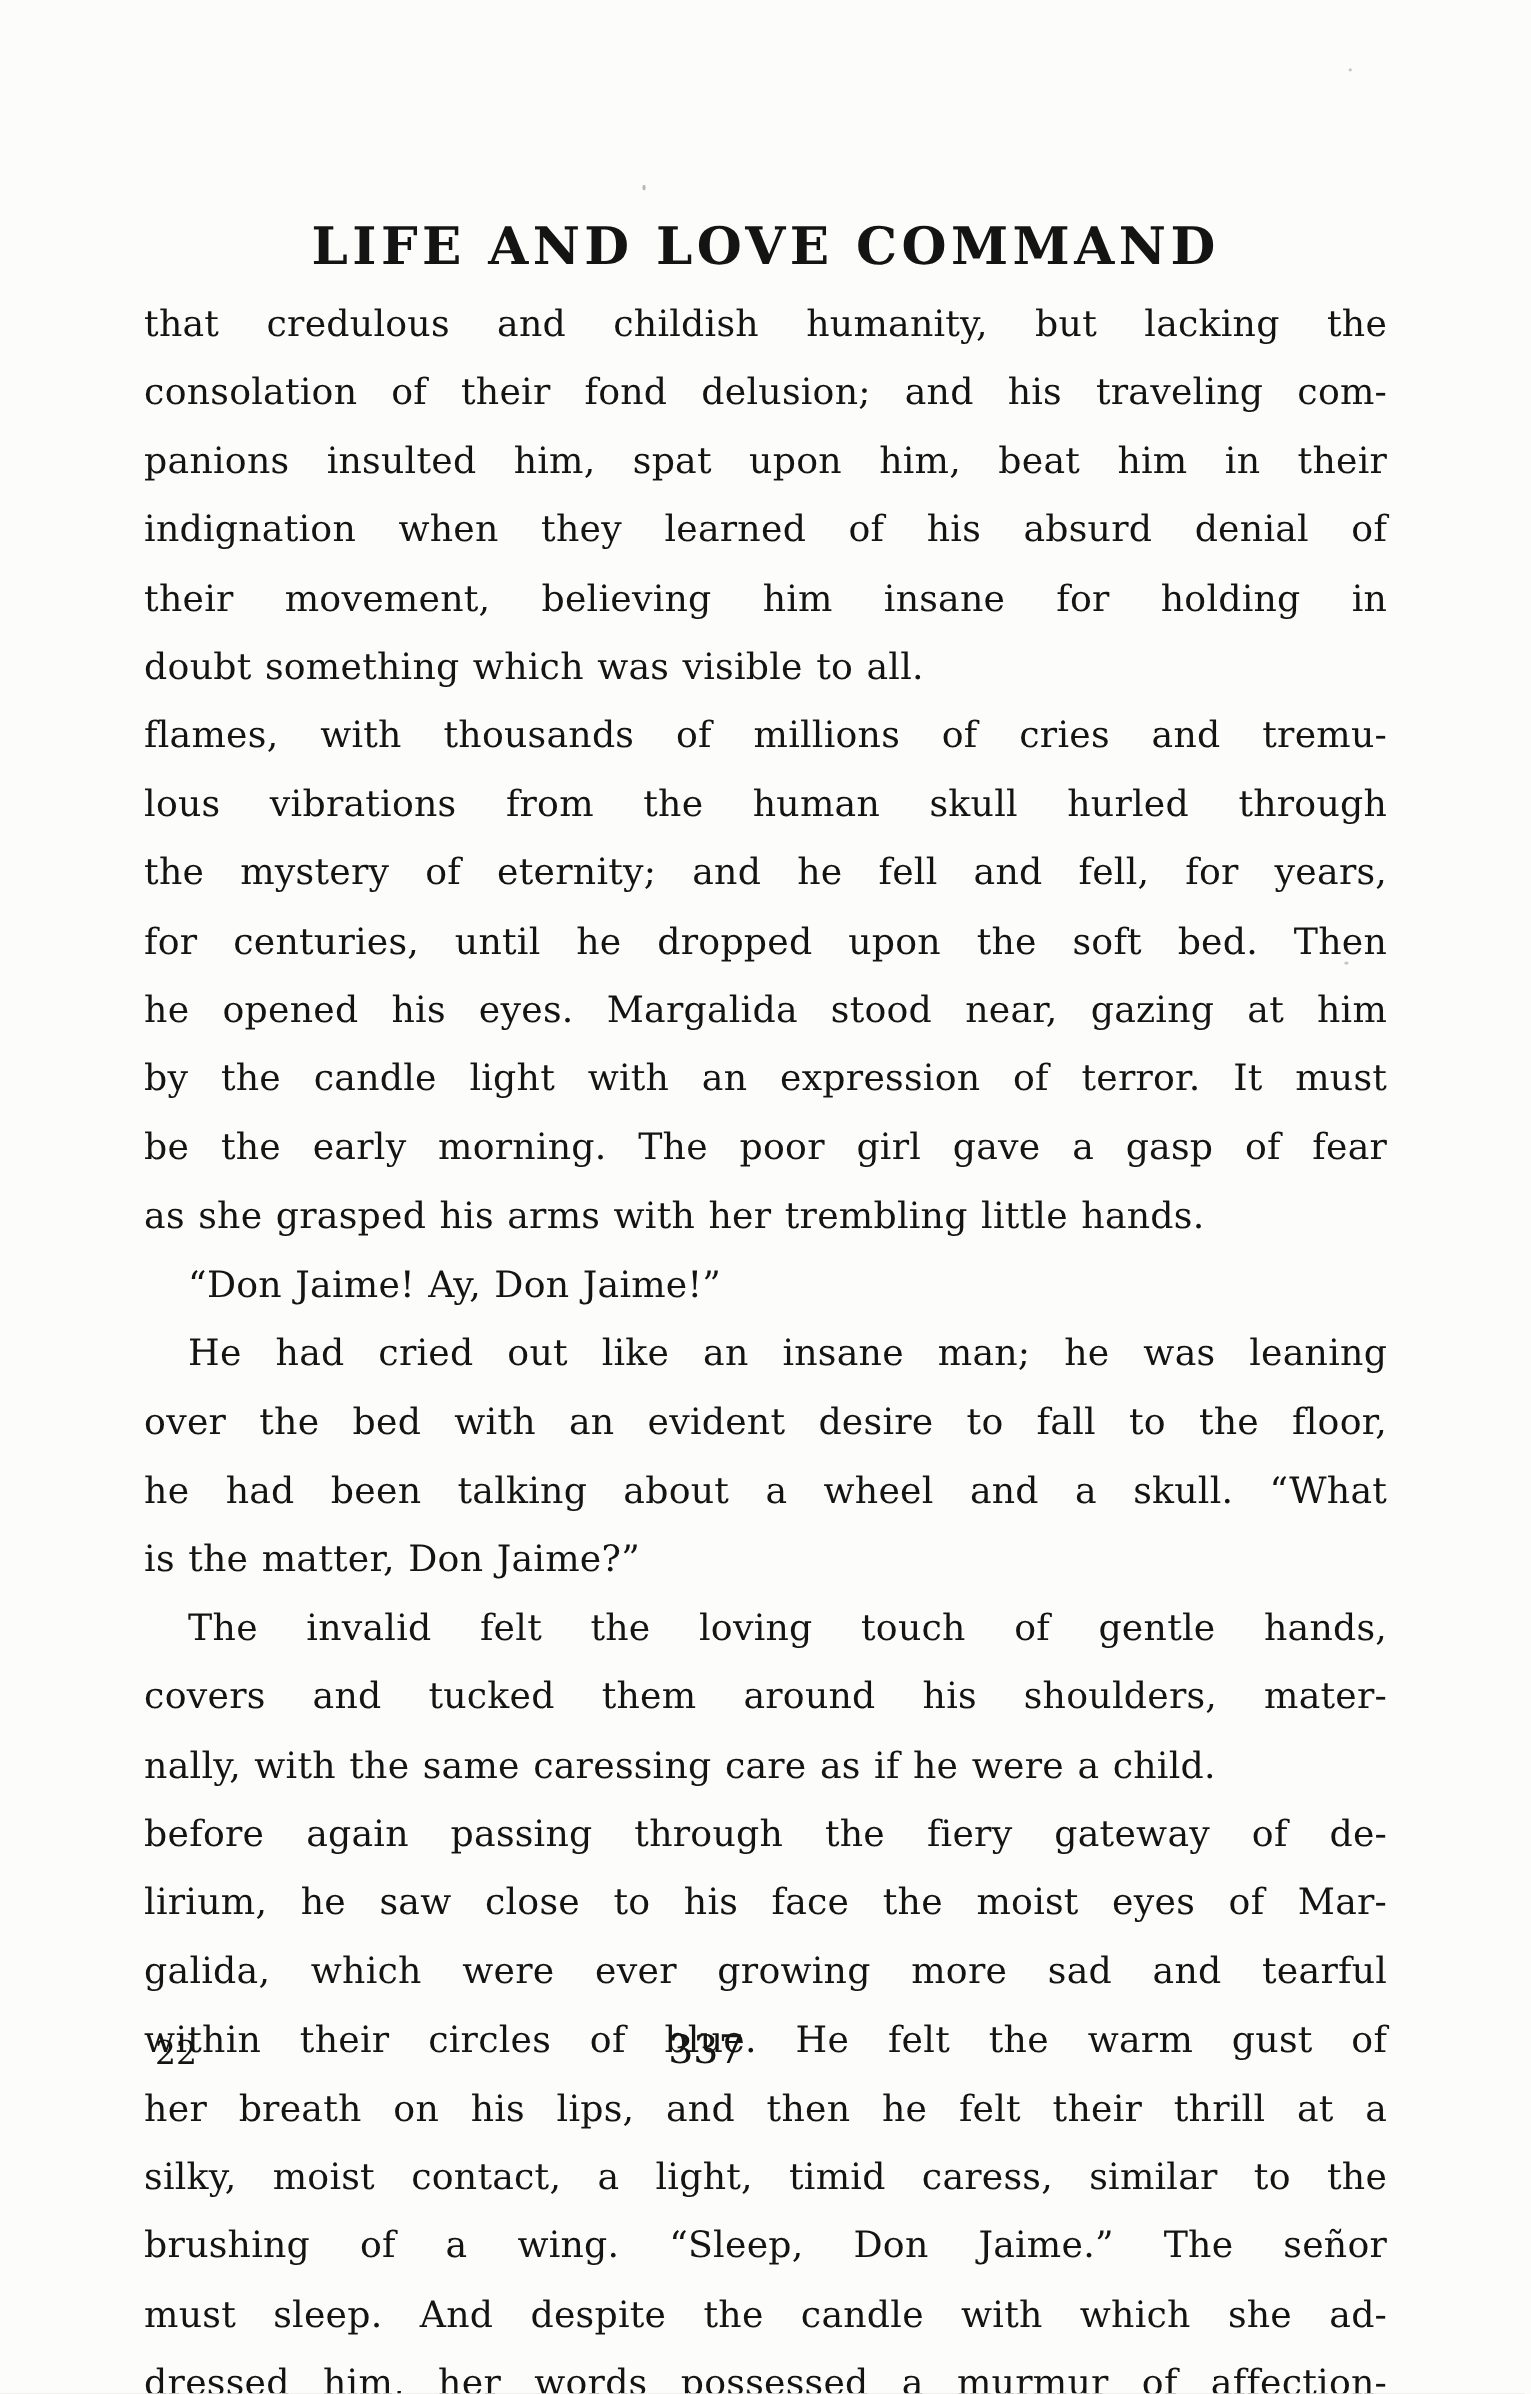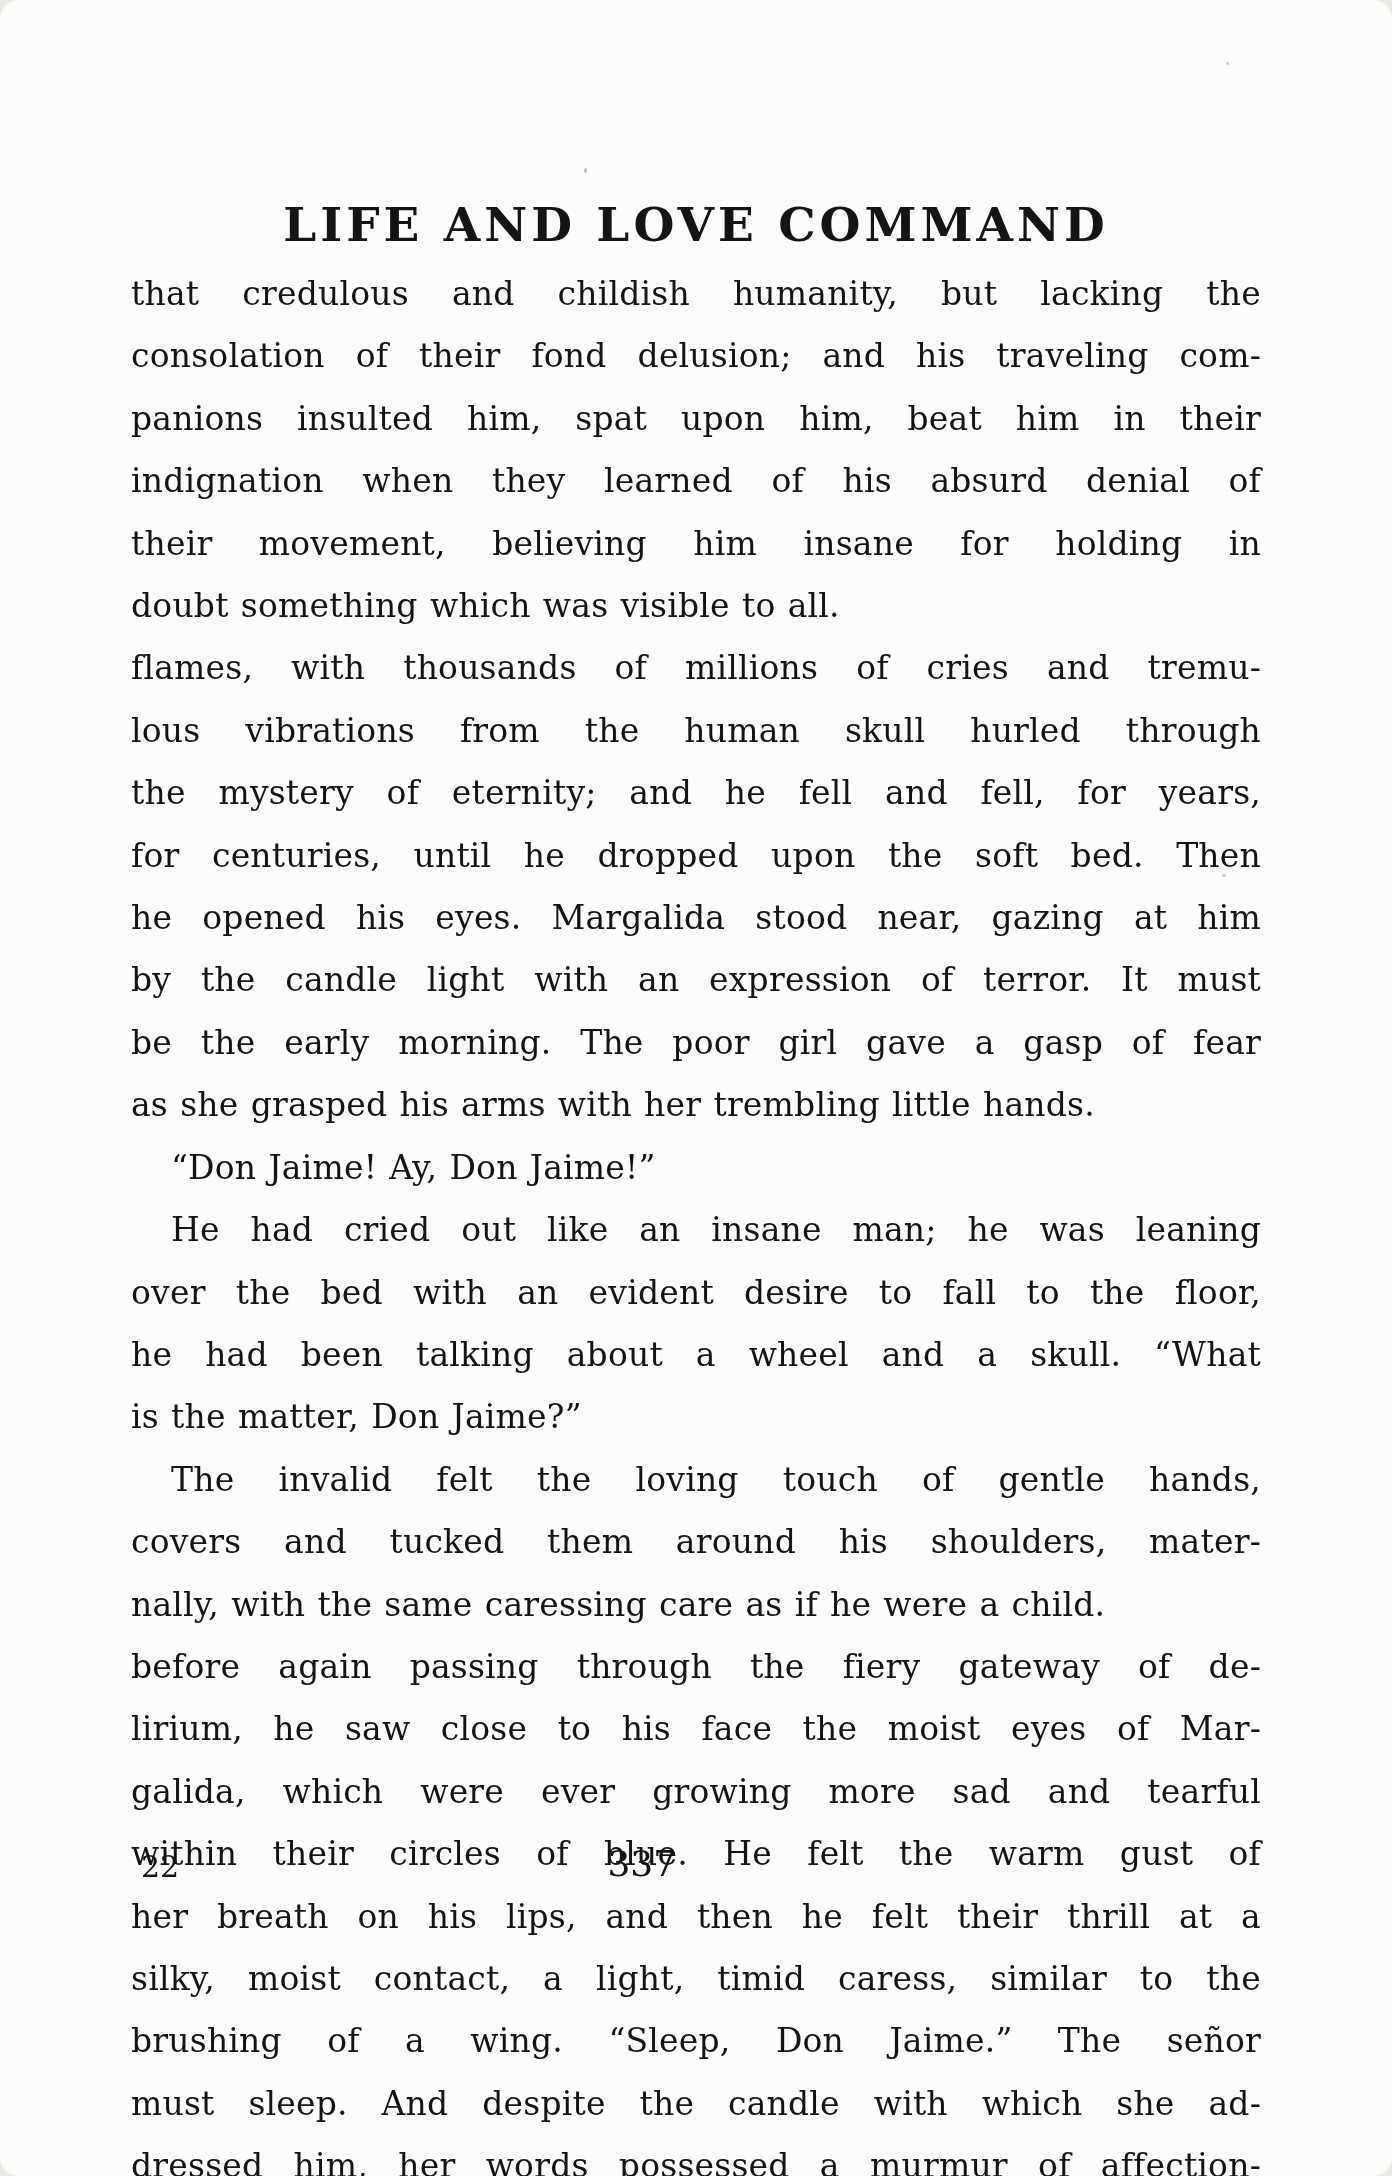--- a/index.html
+++ b/index.html
@@ -8,21 +8,20 @@
     background: #e8e8e4;
   }
   .page {
     position: relative;
     width: 1392px;
     height: 2176px;
     background: #fcfcfa;
     overflow: hidden;
     font-family: "DejaVu Serif", "Liberation Serif", serif;
     color: #141414;
-    border-radius: 19px;
   }
   .title {
     position: absolute;
     top: 170px;
     left: 131px;
     width: 1130px;
     text-align: center;
     font-weight: bold;
     font-size: 47px;
     line-height: 1;

